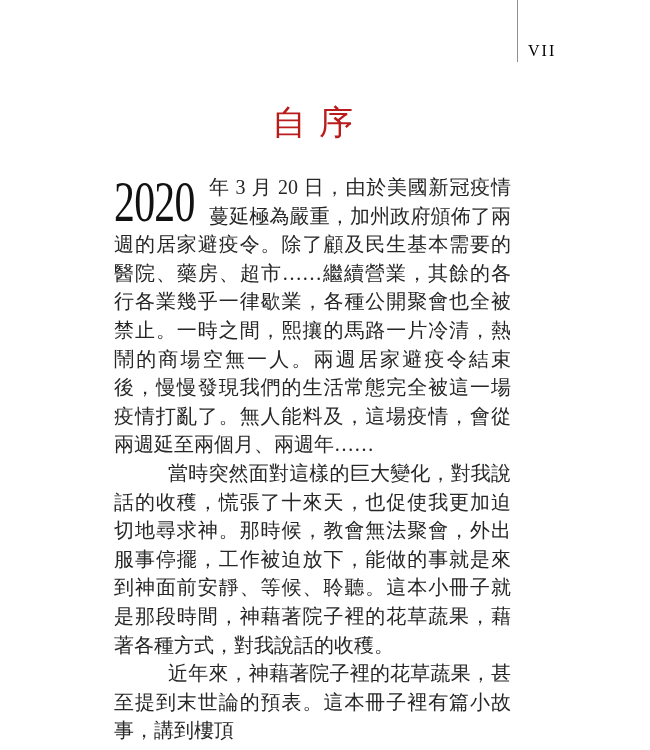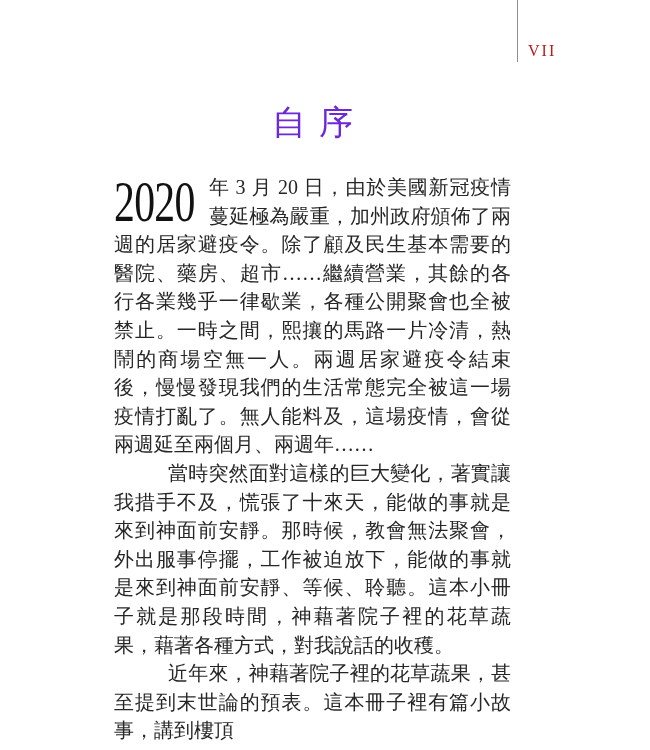--- a/index.html
+++ b/index.html
@@ -23,35 +23,35 @@
     width: 1px;
     height: 62px;
     background: #8f8f8f;
   }
   .page-number {
     position: absolute;
     left: 528px;
     top: 42px;
     font-size: 16px;
     line-height: 18px;
-    color: #b91c1c;
+    color: #000000;
     letter-spacing: 2px;
     text-align: center;
   }
   
   .chapter-title {
     position: absolute;
     left: 114px;
     top: 80px;
     width: 397px;
     text-align: center;
     font-size: 34px;
     line-height: 40px;
     font-weight: 500;
-    color: #6d28d9;
+    color: #b91c1c;
     letter-spacing: 13px;
     padding-left: 13px;
     box-sizing: border-box;
   }
   
   .body-text {
     position: absolute;
     left: 114px;
     top: 173px;
     width: 397px;
@@ -96,19 +96,19 @@
   <h1 class="chapter-title">自序</h1>
 
   <div class="body-text">
 
     <p>
       <span class="drop-cap">
         <span>2020</span>
       </span><span>年 3 月 20 日，由於美國新冠疫情蔓延極為嚴重，加州政府頒佈了兩週的居家避疫令。除了顧及民生基本需要的醫院、藥房、超市……繼續營業，其餘的各行各業幾乎一律歇業，各種公開聚會也全被禁止。一時之間，熙攘的馬路一片冷清，熱鬧的商場空無一人。兩週居家避疫令結束後，慢慢發現我們的生活常態完全被這一場疫情打亂了。無人能料及，這場疫情，會從兩週延至兩個月、兩週年……</span>
     </p>
 
-    <p class="para-indent">當時突然面對這樣的巨大變化，著實讓我措手不及，慌張了十來天，能做的事就是來到神面前安靜。那時候，教會無法聚會，外出服事停擺，工作被迫放下，能做的事就是來到神面前安靜、等候、聆聽。這本小冊子就是那段時間，神藉著院子裡的花草蔬果，藉著各種方式，對我說話的收穫。</p>
+    <p class="para-indent">當時突然面對這樣的巨大變化，對我說話的收穫，慌張了十來天，也促使我更加迫切地尋求神。那時候，教會無法聚會，外出服事停擺，工作被迫放下，能做的事就是來到神面前安靜、等候、聆聽。這本小冊子就是那段時間，神藉著院子裡的花草蔬果，藉著各種方式，對我說話的收穫。</p>
 
     <p class="para-indent">近年來，神藉著院子裡的花草蔬果，甚至提到末世論的預表。這本冊子裡有篇小故事，講到樓頂</p>
 
   </div>
 
 </div>
 
 </body></html>

